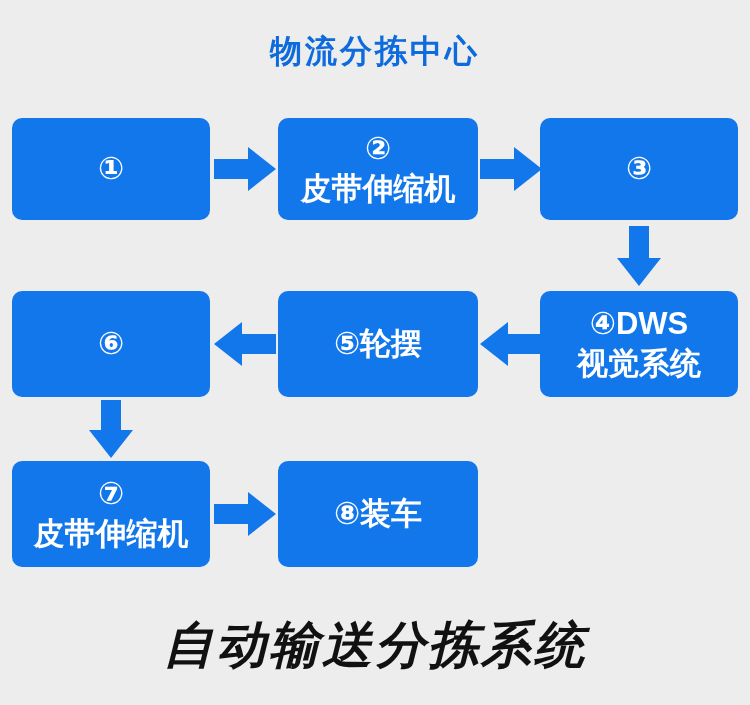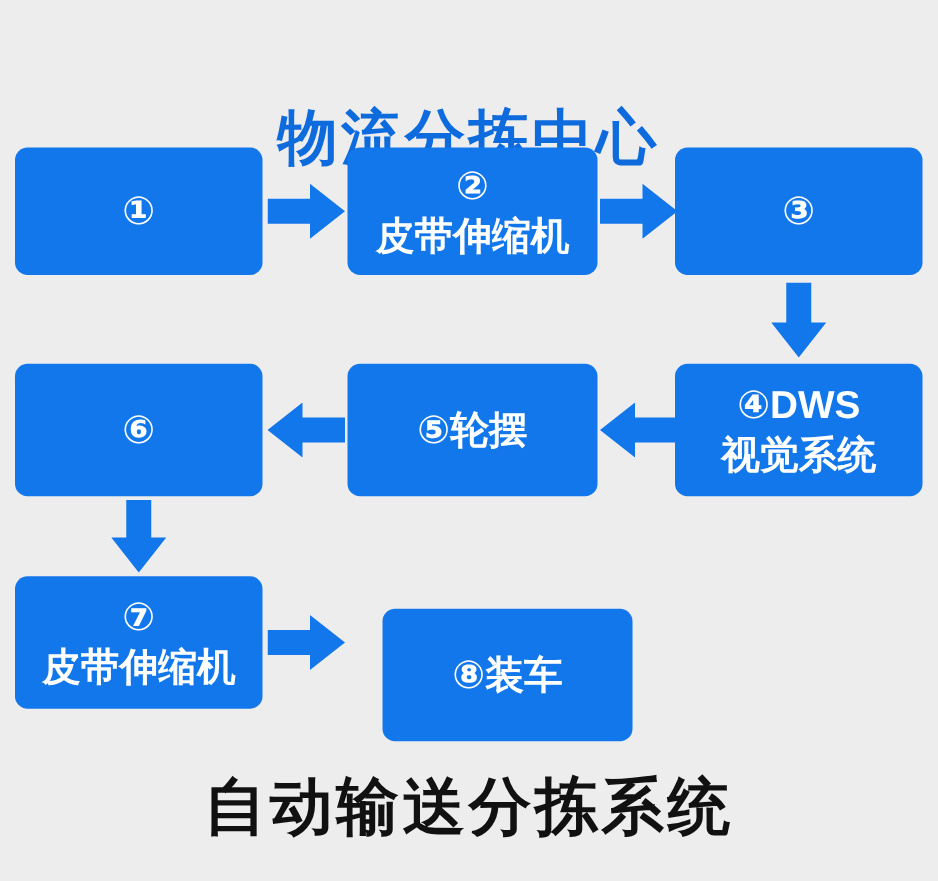--- a/index.html
+++ b/index.html
@@ -14,36 +14,36 @@
     background: var(--background, #ededed);
     overflow: hidden;
     margin: 0 auto;
   }
   .top-title {
     position: absolute;
     top: 30px;
     left: 0;
     width: 100%;
     text-align: center;
-    font-size: 48px;
+    font-size: 32px;
     font-weight: bold;
     letter-spacing: 3px;
     color: var(--title-blue, #0d6bdd);
-    margin-top: 48px;
   }
   .bottom-title {
     position: absolute;
     top: 612px;
     left: 0;
     width: 100%;
     text-align: center;
     font-size: 50px;
     font-weight: bold;
     letter-spacing: 3px;
     color: var(--title-black, #111111);
+    font-style: italic;
   }
   .box {
     position: absolute;
     background: var(--box-blue, #1377ec);
     border-radius: 10px;
     color: var(--box-text, #ffffff);
     display: flex;
     flex-direction: column;
     align-items: center;
     justify-content: center;
@@ -129,19 +129,19 @@
     <div>⑦</div>
     <div>皮带伸缩机</div>
   </div>
 
   <div class="arrow" style="left:214px; top:492px; width:62px; height:44px;">
     <svg viewBox="0 0 62 44">
       <polygon points="0,12 34,12 34,0 62,22 34,44 34,32 0,32"></polygon>
     </svg>
   </div>
 
-  <div class="box" style="left:278px; top:487px; width:200px; height:106px;margin-left:28px;">
+  <div class="box" style="left:278px; top:461px; width:200px; height:106px;">
     <div>⑧装车</div>
   </div>
 
   <div class="bottom-title">自动输送分拣系统</div>
 
 </div>
 
 </body></html>

